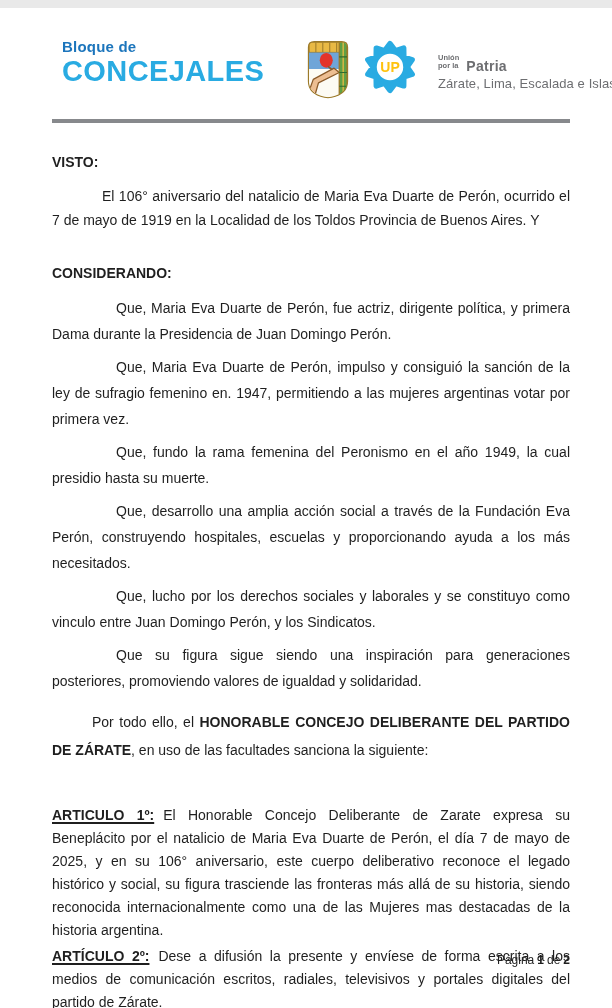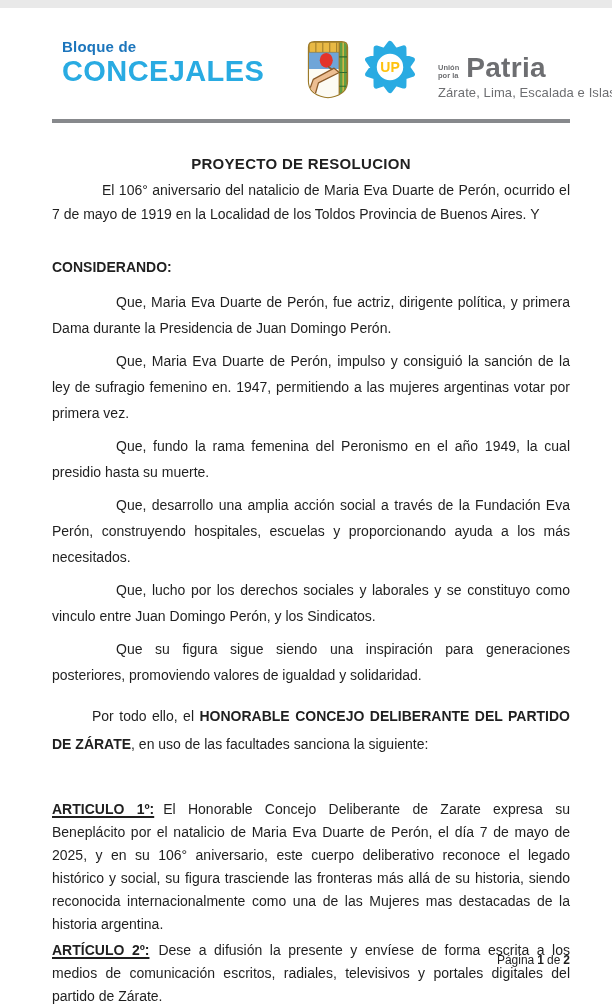--- a/index.html
+++ b/index.html
@@ -10,21 +10,21 @@
   
   .header{position:absolute;top:0;left:0;right:0;height:111px;}
   .brand{position:absolute;left:62px;top:31px;line-height:1;}
   .brand-line1{color:#1C75BC;font-weight:bold;font-size:15px;letter-spacing:.2px;}
   .brand-line2{color:#29ABE2;font-weight:bold;font-size:29px;letter-spacing:.4px;margin-top:3px;text-align:center;}
   .shield-logo{position:absolute;left:302px;top:29px;}
   .up-sun{position:absolute;left:362px;top:31px;}
   .up-wordmark{position:absolute;left:438px;top:46px;color:#6D6E71;}
   .up-top{display:flex;align-items:flex-end;gap:7px;}
   .union-stack{font-size:7.5px;font-weight:bold;line-height:1.1;padding-bottom:2px;}
-  .patria{font-size:28px;font-weight:bold;letter-spacing:.3px;line-height:1;}
+  .patria{font-size:14px;font-weight:bold;letter-spacing:.3px;line-height:1;}
   .up-sub{font-size:13px;margin-top:3px;color:#6D6E71;letter-spacing:.1px;}
   .rule{position:absolute;top:111px;left:52px;right:52px;height:4px;background:#87898C;}
   
   .content{position:absolute;top:115px;left:52px;right:52px;font-size:14px;}
   .doc-title{text-align:center;padding-right:20px;font-weight:bold;font-size:15px;margin:32px 0 0 0;letter-spacing:.3px;}
   .visto-label{font-weight:bold;margin-top:31px;}
   .visto-text{font-weight:normal;text-align:justify;text-indent:50px;line-height:24px;margin-top:6px;}
   .considerando-label{font-weight:bold;margin-top:33px;}
   .cons{font-weight:normal;text-align:justify;text-indent:64px;line-height:26px;margin:7px 0 0 0;}
   .cons.first{margin-top:13px;}
@@ -99,22 +99,22 @@
         <div class="patria">Patria</div>
       </div>
       <div class="up-sub">Zárate, Lima, Escalada e Islas</div>
     </div>
   </div>
 
   <div class="rule"></div>
 
   <div class="content">
 
-    <p class="doc-title">PROYECTO DE RESOLUCION</p>
 
+    <p class="visto-label">VISTO:</p>
     <p class="visto-text">El 106° aniversario del natalicio de Maria Eva Duarte de Perón, ocurrido el 7 de mayo de 1919 en la Localidad de los Toldos Provincia de Buenos Aires.  Y</p>
 
     <p class="considerando-label">CONSIDERANDO:</p>
 
     <p class="cons first">Que, Maria Eva Duarte de Perón, fue actriz, dirigente política, y primera Dama durante la Presidencia de Juan Domingo Perón.</p>
     <p class="cons">Que, Maria Eva Duarte de Perón, impulso y consiguió la sanción de la ley de sufragio femenino en. 1947, permitiendo a las mujeres argentinas votar por primera vez.</p>
     <p class="cons">Que, fundo la rama femenina del Peronismo en el año 1949, la cual presidio hasta su muerte.</p>
     <p class="cons">Que, desarrollo una amplia acción social a través de la Fundación Eva Perón, construyendo hospitales, escuelas y proporcionando ayuda a los más necesitados.</p>
     <p class="cons">Que, lucho por los derechos sociales y laborales y se constituyo como vinculo entre Juan Domingo Perón, y los Sindicatos.</p>
     <p class="cons">Que su figura sigue siendo una inspiración para generaciones posteriores, promoviendo valores de igualdad y solidaridad.</p>

